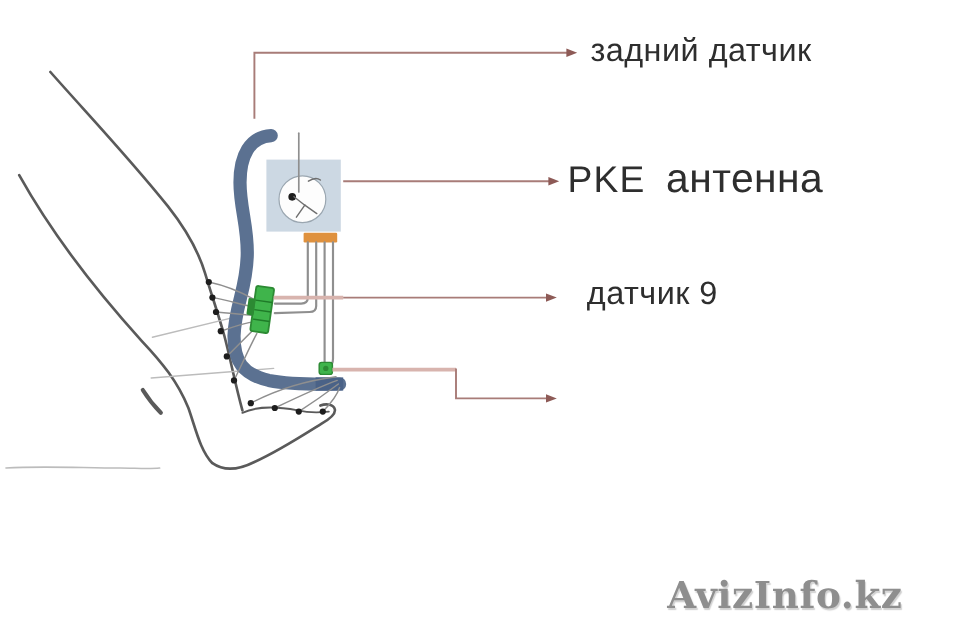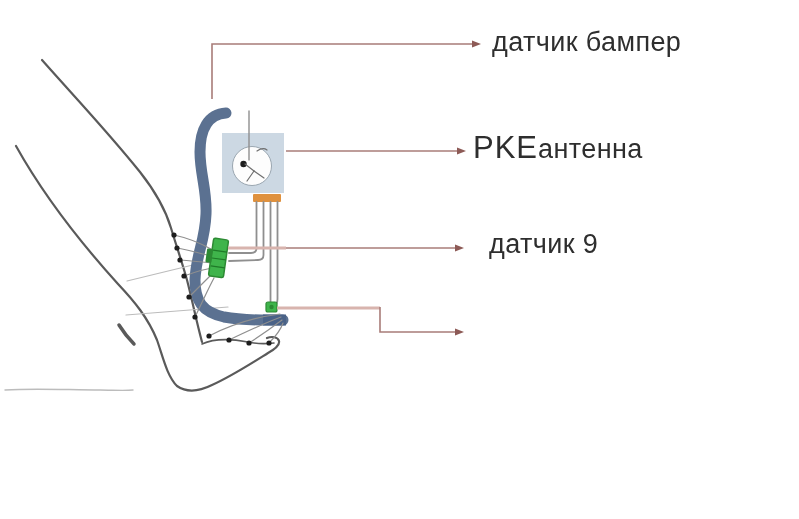--- a/index.html
+++ b/index.html
@@ -32,21 +32,21 @@
 
   .label {
     position: absolute;
     color: var(--text);
     font-size: 27px;
     letter-spacing: 0.4px;
     white-space: nowrap;
   }
   #label-pke-group { display: flex; align-items: baseline; text-align: center; }
   #label-pke-group .pke-word { font-size: 31px; letter-spacing: 1px; }
-  #label-pke-group .antenna-word { font-size: 27px; }
+  #label-pke-group .antenna-word { font-size: 34px; margin-left: 17px; }
 
   #watermark {
     position: absolute;
     left: 556px;
     top: 479px;
     font-family: "DejaVu Serif", serif;
     font-weight: bold;
     font-size: 31px;
     color: var(--watermark);
     text-shadow: 1px 1px 1px #cfcfcf;
@@ -145,23 +145,24 @@
       <path class="callout-light" stroke-width="3" d="M 228,248 L 286,248"></path>
       <path class="callout" stroke-width="1.6" d="M 286,248 L 456,248"></path>
       <polygon class="arrowhead" points="464,248 455,244.5 455,251.5"></polygon>
 
       <path class="callout-light" stroke-width="3" d="M 277,308 L 380,308"></path>
       <path class="callout" stroke-width="1.6" d="M 380,307 L 380,332 L 456,332"></path>
       <polygon class="arrowhead" points="464,332 455,328.5 455,335.5"></polygon>
     </g>
   </svg>
 
-  <div class="label" style="left:492px; top:27px;">датчик бампер</div>
+  <div class="label" style="left:492px; top:27px;">задний датчик</div>
 
   <div class="label" id="label-pke-group" style="left:473px; top:130px;">
     <span class="pke-word">PKE</span>
     <span class="antenna-word">антенна</span>
   </div>
 
   <div class="label" style="left:489px; top:229px;">датчик 9</div>
 
 
+  <div id="watermark">AvizInfo.kz</div>
 </div>
 
 </body></html>

